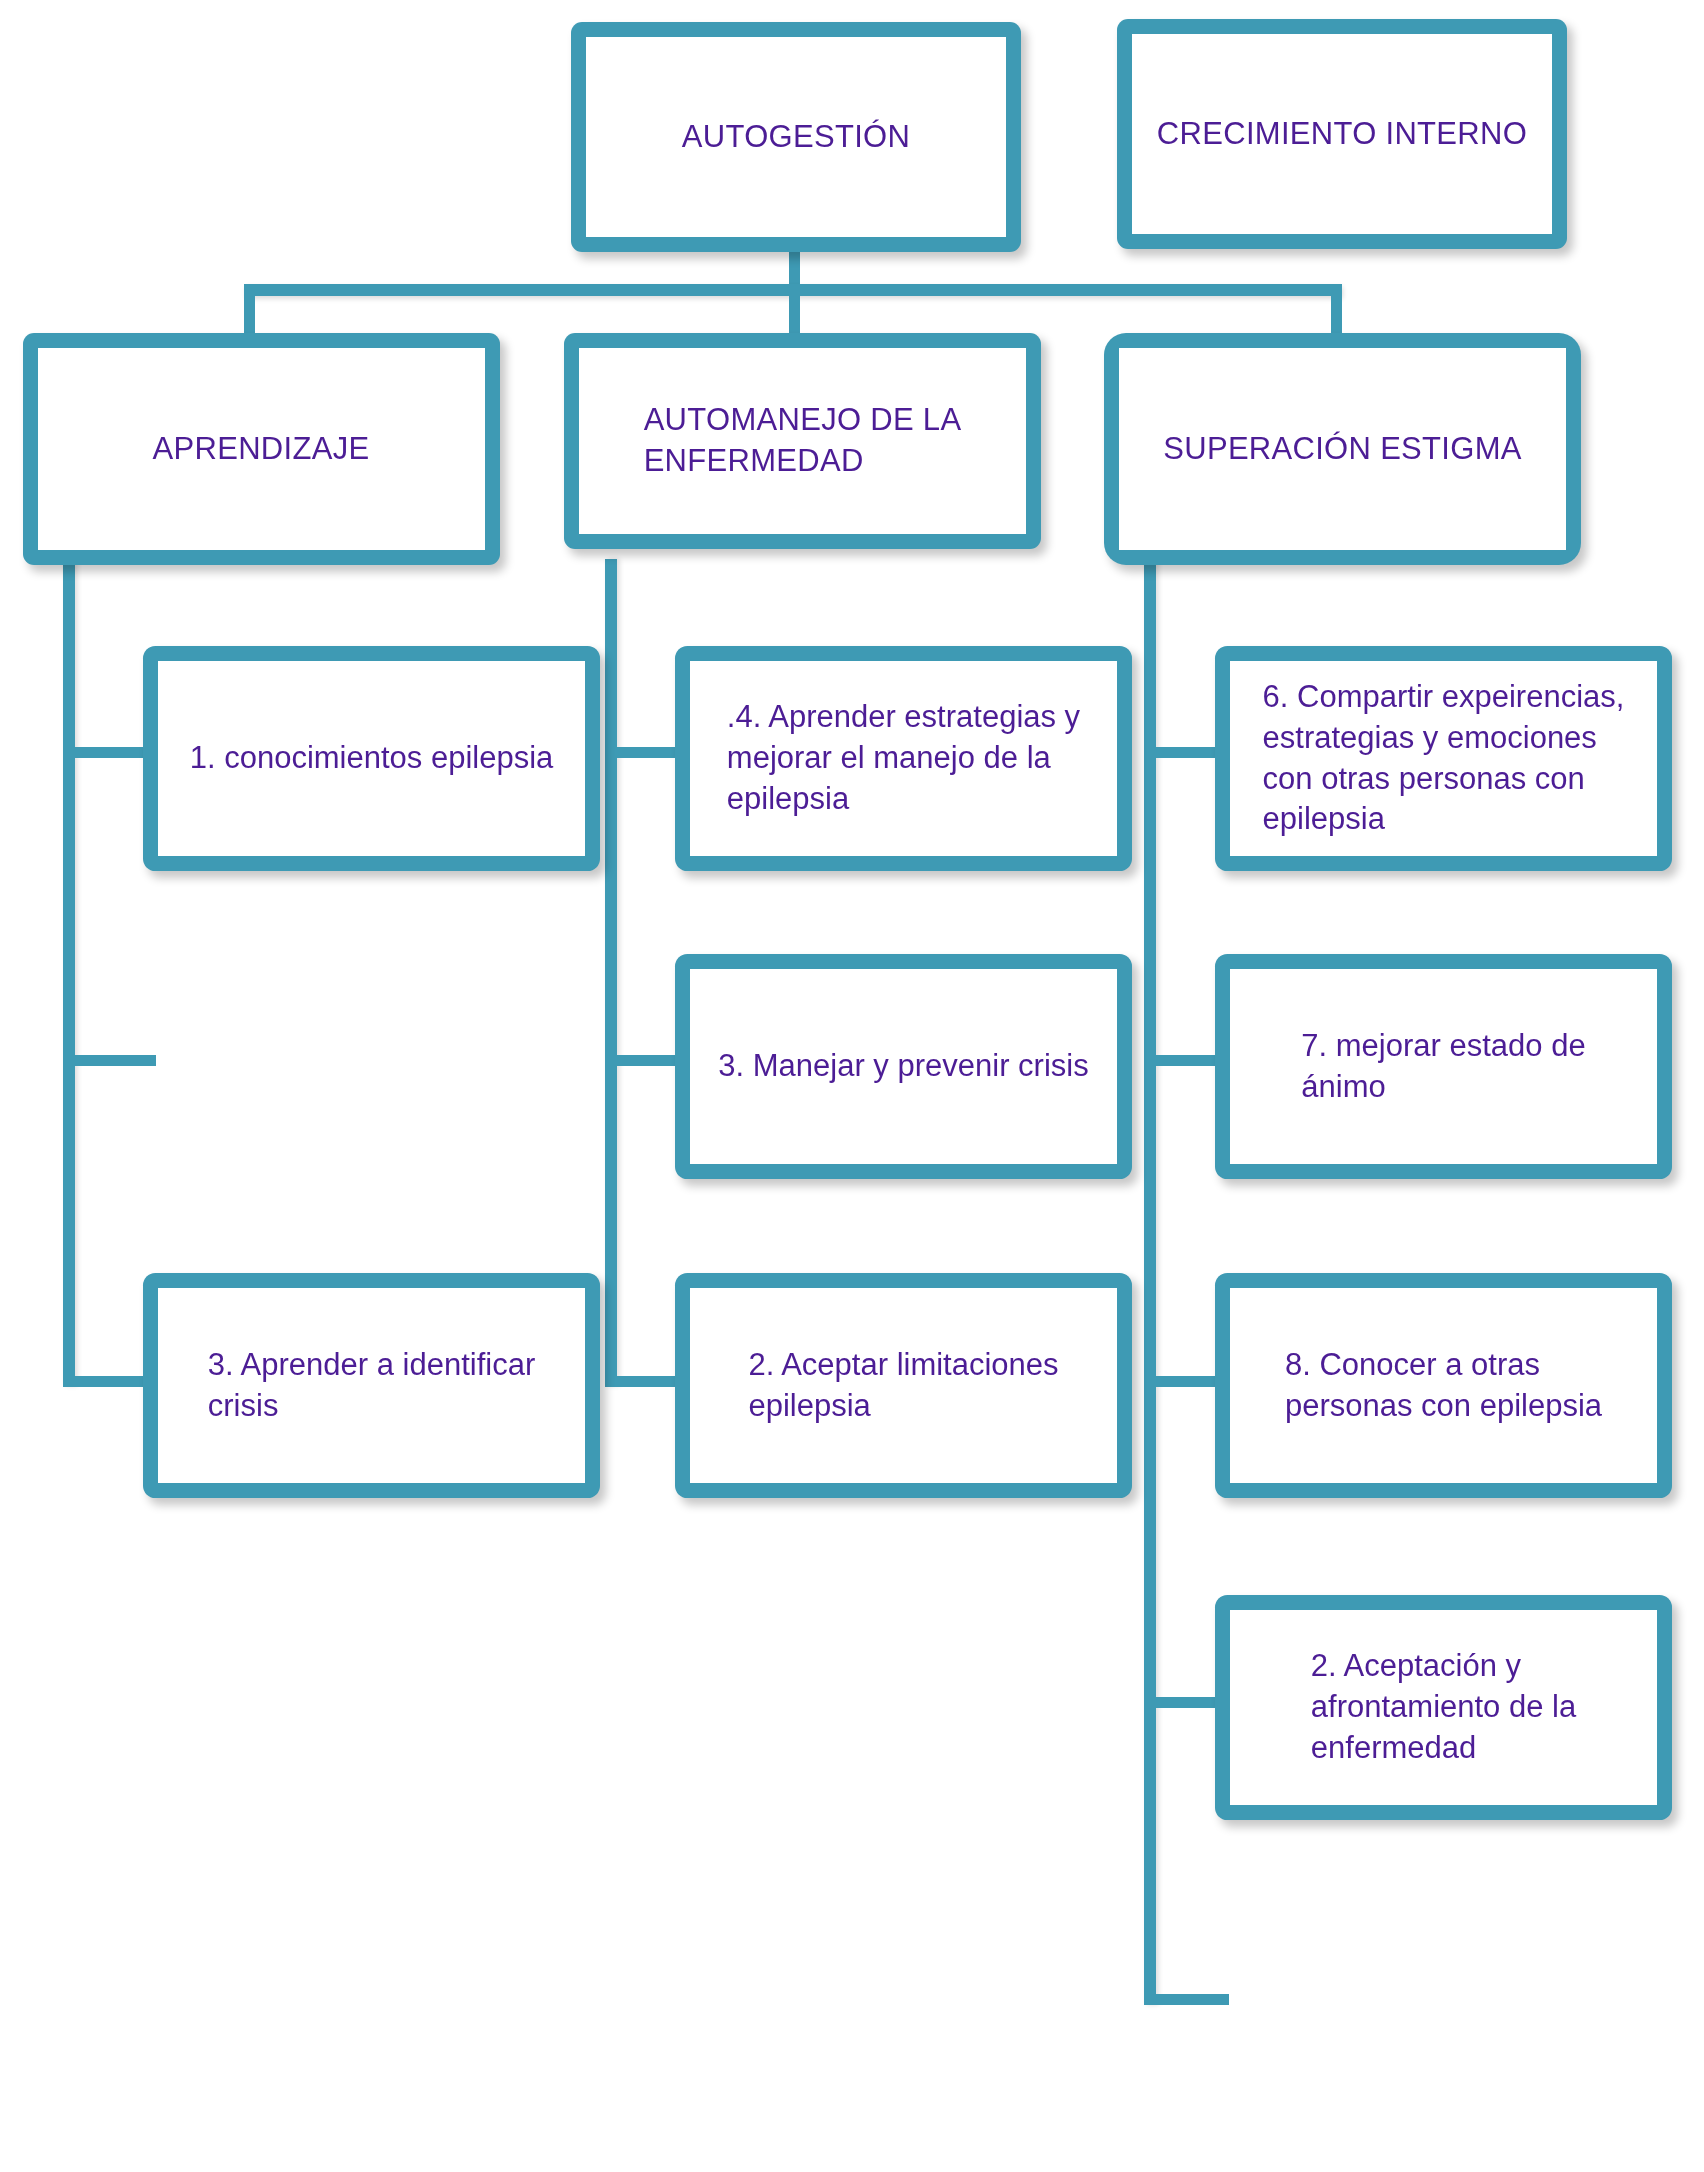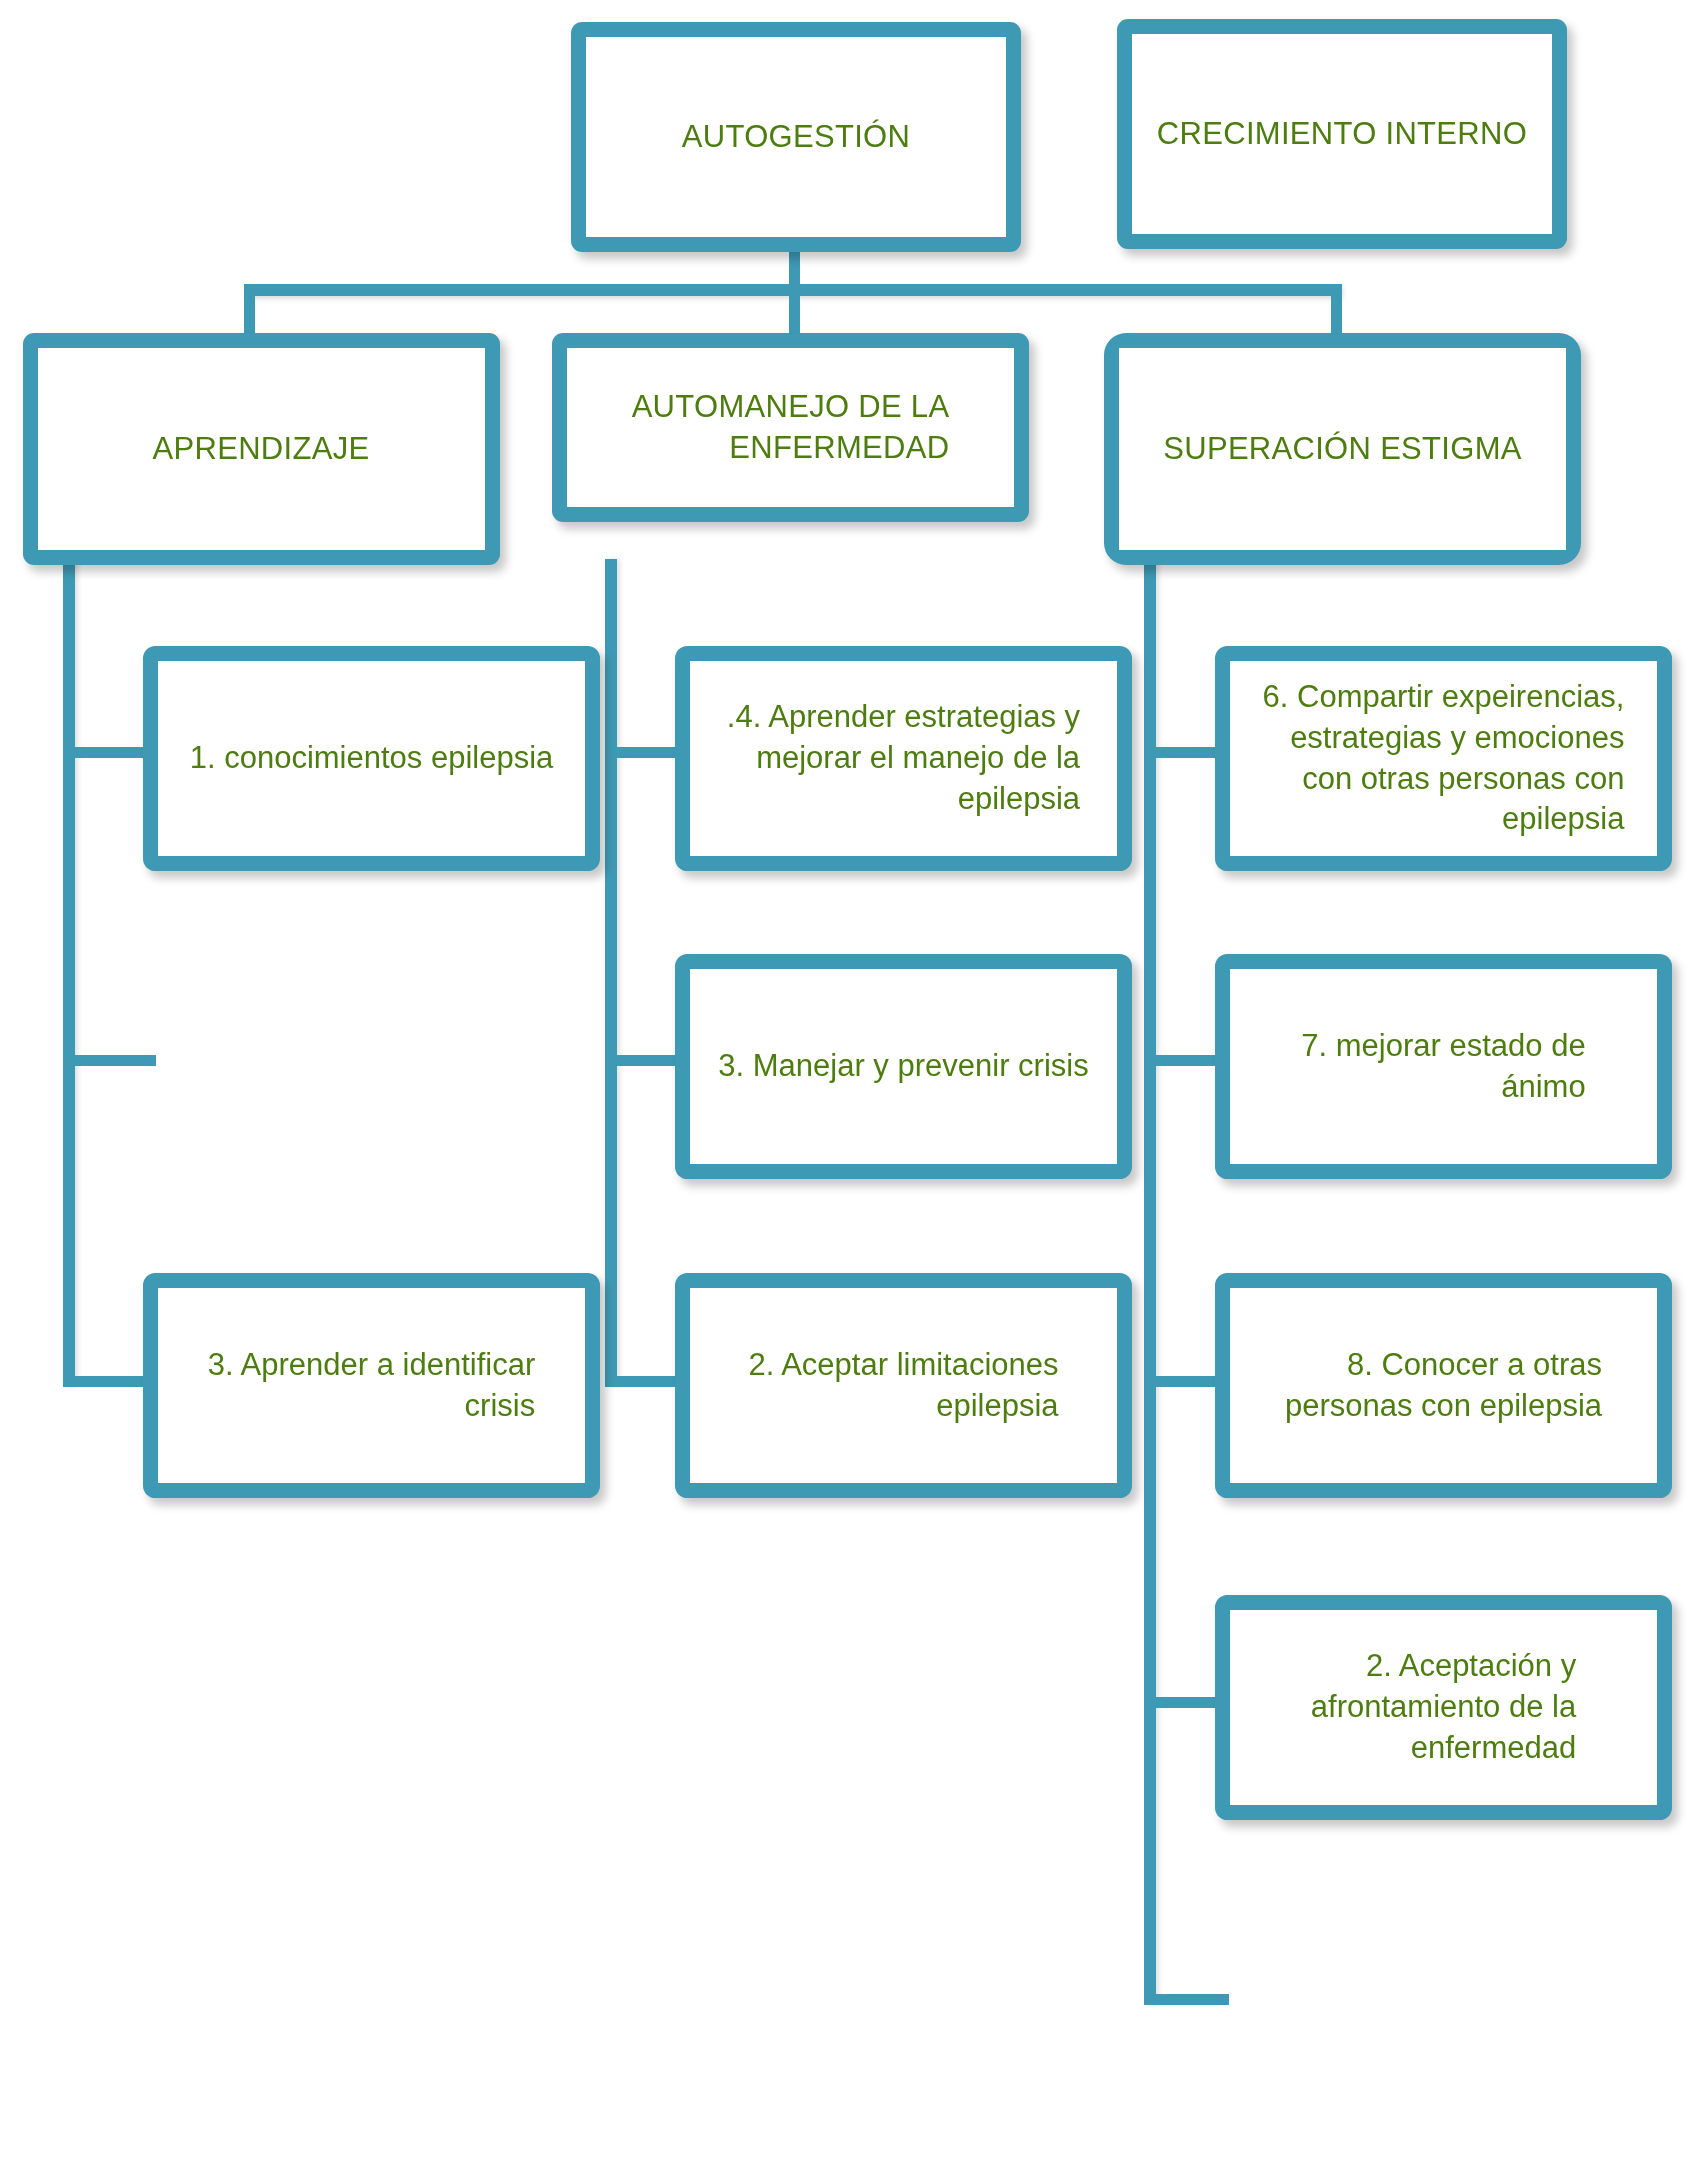--- a/index.html
+++ b/index.html
@@ -21,22 +21,22 @@
   .node > .inner{
     width:100%;height:100%;
     box-sizing:border-box;
     background:#ffffff;
     display:flex;
     align-items:center;
     justify-content:center;
     overflow:visible;
   }
   .node .label{
-    text-align:right;
-    color:#4d7c0f;
+    text-align:left;
+    color:#4c1d95;
     line-height:1.32;
     white-space:pre-line;
     padding:0 4.1px;
   }
 
   
   .tier1{padding:15px;border-radius:11px;}
   .tier1 .label{font-size:31px;letter-spacing:0.3px;}
 
   
@@ -91,21 +91,21 @@
       <div class="label">APRENDIZAJE</div>
     </div>
   </div>
 
   <div class="node tier1" style="left:1117px;top:19px;width:450px;height:230px;">
     <div class="inner">
       <div class="label">CRECIMIENTO INTERNO</div>
     </div>
   </div>
 
-  <div class="node tier2" style="left:552px;top:333px;width:477px;height:189px;">
+  <div class="node tier2" style="left:564px;top:333px;width:477px;height:216px;">
     <div class="inner">
       <div class="label">AUTOMANEJO DE LA
 ENFERMEDAD</div>
     </div>
   </div>
 
   <div class="node tier2" style="left:1104px;top:333px;width:477px;height:232px;border-radius:22px;">
     <div class="inner">
       <div class="label">SUPERACIÓN ESTIGMA</div>
     </div>

